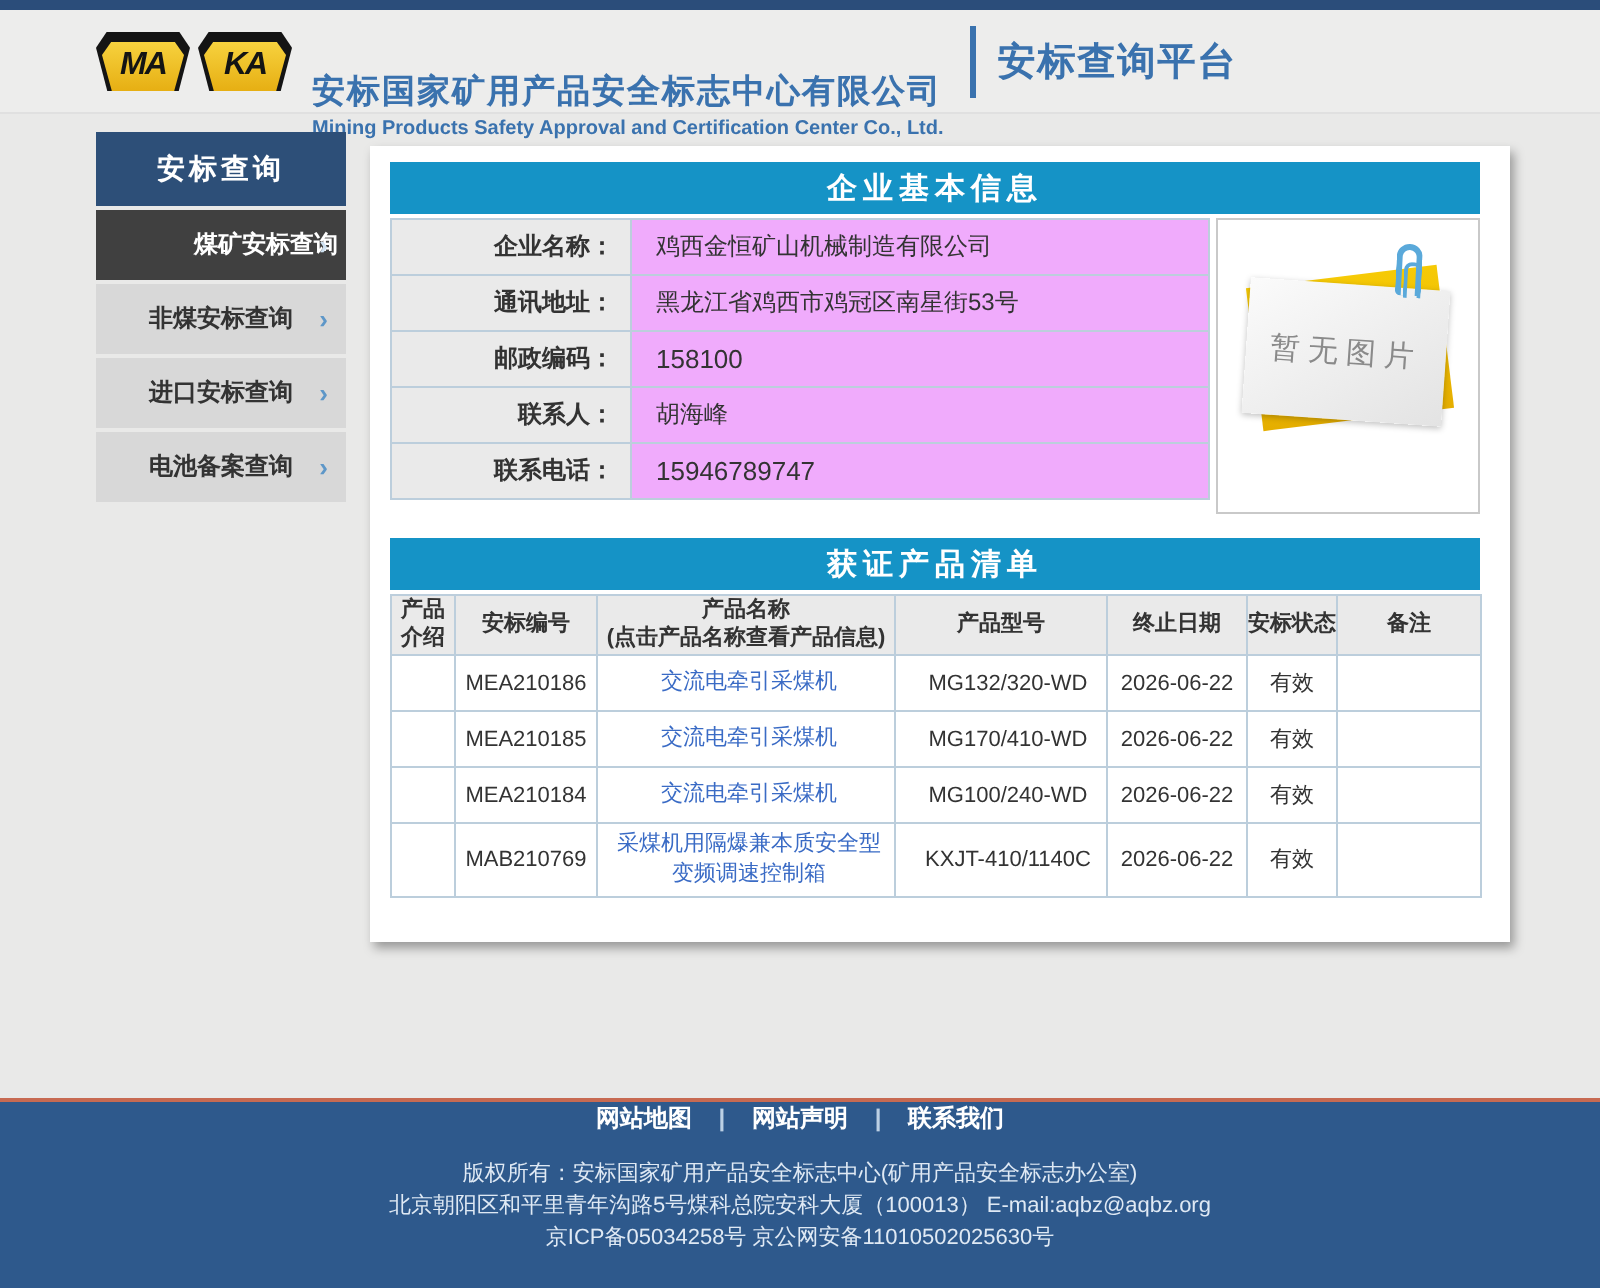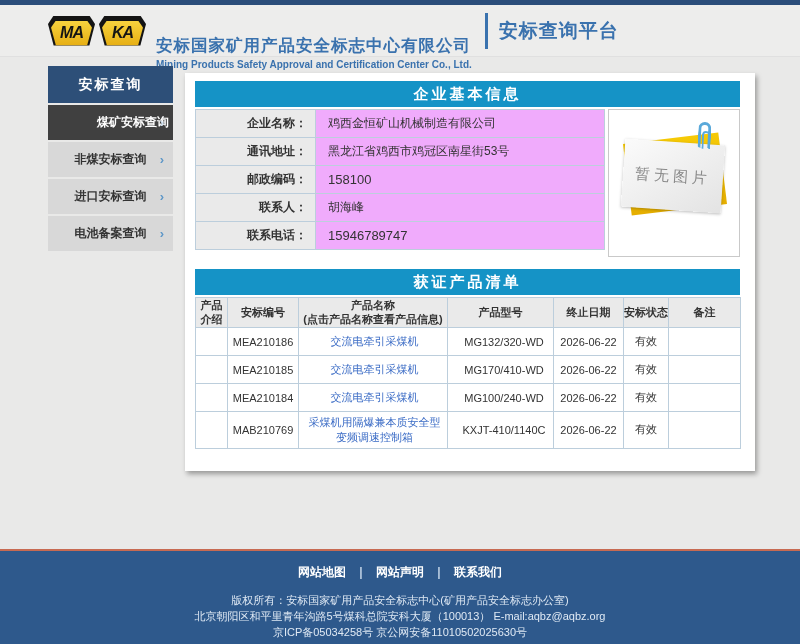--- a/index.html
+++ b/index.html
@@ -72,21 +72,21 @@
   table.prod td { height:28px; text-align:center; background:#fff; }
   .c-intro { width:32px; } .c-code { width:71px; } .c-name { width:149px; }
   .c-model { width:106px; } .c-date { width:70px; } .c-status { width:45px; } .c-remark { width:72px; }
   td.cell-name { text-align:left; padding:3px 4px 3px 7px; line-height:1.35; }
   td.cell-model { text-align:left; padding-left:7px; }
   a.prod-link { color:#3a6bc5; text-decoration:none; cursor:pointer; }
   .th-sub { display:block; font-weight:bold; }
 
   
   .footer { height:95px; background:#2e598c; border-top:2px solid #c76a52; color:#fff; }
-  .f-links { padding-top:13px; text-align:center; font-size:12px; font-weight:bold; }
+  .f-links { text-align:center; font-size:12px; font-weight:bold; }
   .f-links a { color:#fff; text-decoration:none; margin:0 6px; cursor:pointer; }
   .f-sep { color:#bcd0e4; margin:0 4px; }
   .f-copy { margin-top:11px; text-align:center; font-size:11px; line-height:16px; color:#dfe9f4; }
 </style>
 </head>
 <body>
 
 <div class="topline"></div>
 
 <div class="header">

